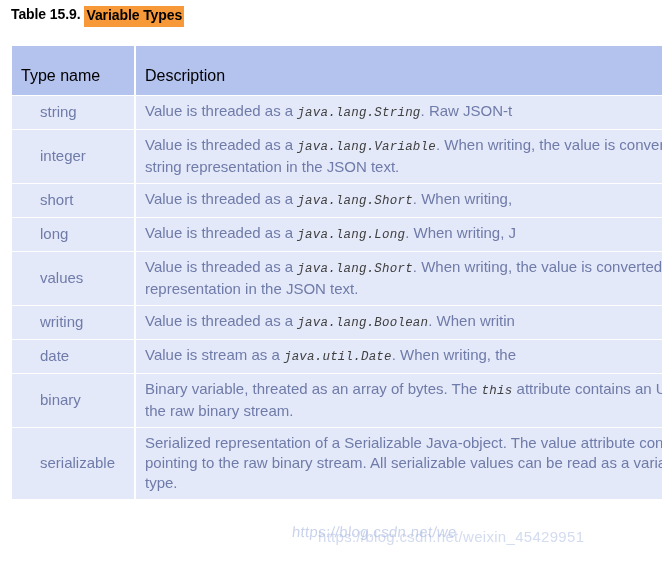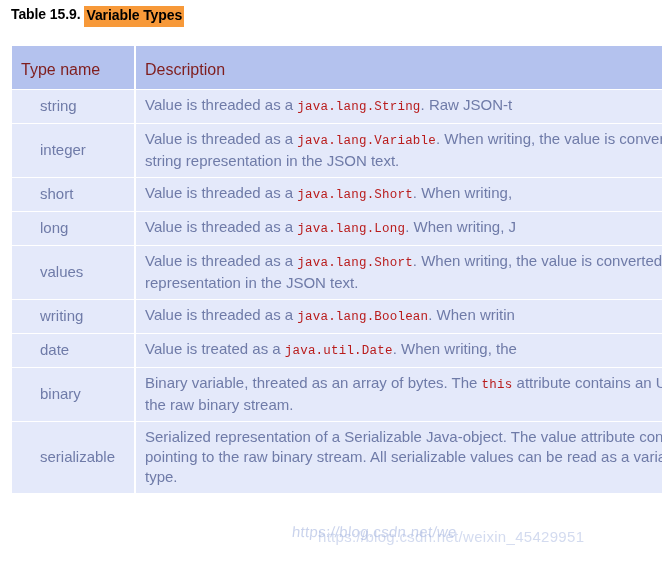--- a/index.html
+++ b/index.html
@@ -52,43 +52,44 @@
   #var-table th,
   #var-table td{
     padding:5px 9px 6px 9px;
     text-align:left;
     vertical-align:middle;
     line-height:20px;
     font-weight:normal;
   }
   #var-table thead th{
     background:#b4c2ee;
-    color:#7f1d1d;
+    color:#000000;
     font-size:16px;
     vertical-align:top;
-    padding-top:13px;
+    padding-top:19px;
     padding-bottom:9px;
     line-height:21px;
   }
   #var-table tbody td{
     background:#e4e9fa;
     color:#6f7ba8;
   }
   #var-table tbody td.type-cell{
     white-space:nowrap;
     padding-left:28px;
   }
   #var-table tbody td.desc-cell{
     white-space:normal;
   }
   .mono{
     font-family:"Liberation Mono", monospace;
     font-size:12.5px;
     letter-spacing:0.2px;
-    color:#b91c1c;
+    color:#404040;
+    font-style:italic;
   }
 
   
   .watermark{
     position:absolute;
     font-family:"Liberation Sans", sans-serif;
     font-size:15px;
     color:#9fb0dd;
     opacity:.55;
     white-space:nowrap;
@@ -137,21 +138,21 @@
       <tr>
         <td class="type-cell">values</td>
         <td class="desc-cell"><span>Value is threaded as a </span><span class="mono">java.lang.Short</span><span>. When writing, the value is converted to its string representation in the JSON text.</span></td>
       </tr>
       <tr>
         <td class="type-cell">writing</td>
         <td class="desc-cell"><span>Value is threaded as a </span><span class="mono">java.lang.Boolean</span><span>. When writin</span></td>
       </tr>
       <tr>
         <td class="type-cell">date</td>
-        <td class="desc-cell"><span>Value is treated as a </span><span class="mono">java.util.Date</span><span>. When writing, the</span></td>
+        <td class="desc-cell"><span>Value is stream as a </span><span class="mono">java.util.Date</span><span>. When writing, the</span></td>
       </tr>
       <tr>
         <td class="type-cell">binary</td>
         <td class="desc-cell"><span>Binary variable, threated as an array of bytes. The </span><span class="mono">this</span><span> attribute contains an URL pointing to the raw binary stream.</span></td>
       </tr>
       <tr>
         <td class="type-cell">serializable</td>
         <td class="desc-cell"><span>Serialized representation of a Serializable Java-object. The value attribute contains an URL pointing to the raw binary stream. All serializable values can be read as a variable of this type.</span></td>
       </tr>
     </tbody>

